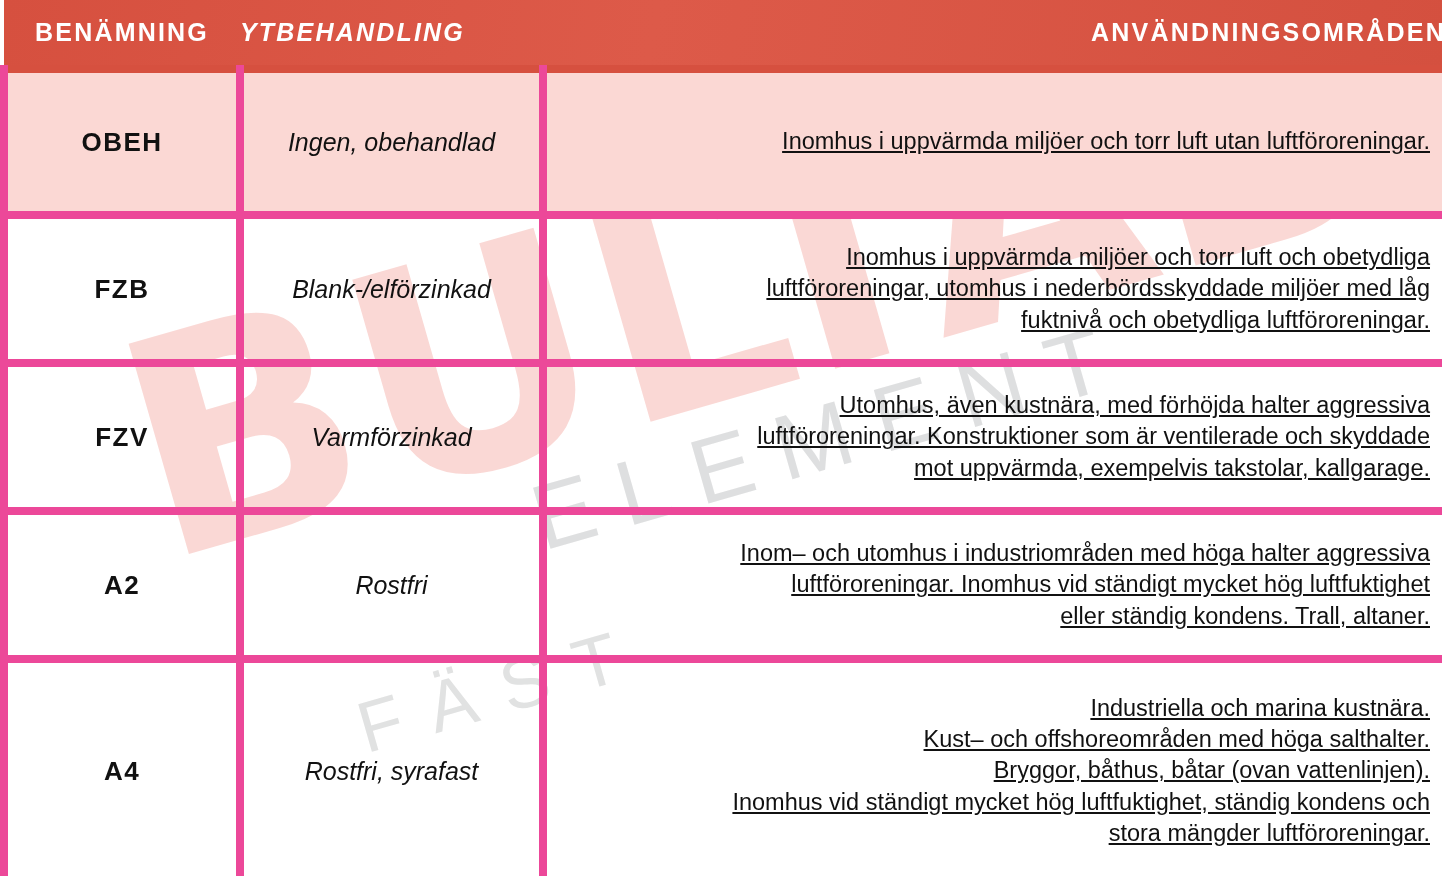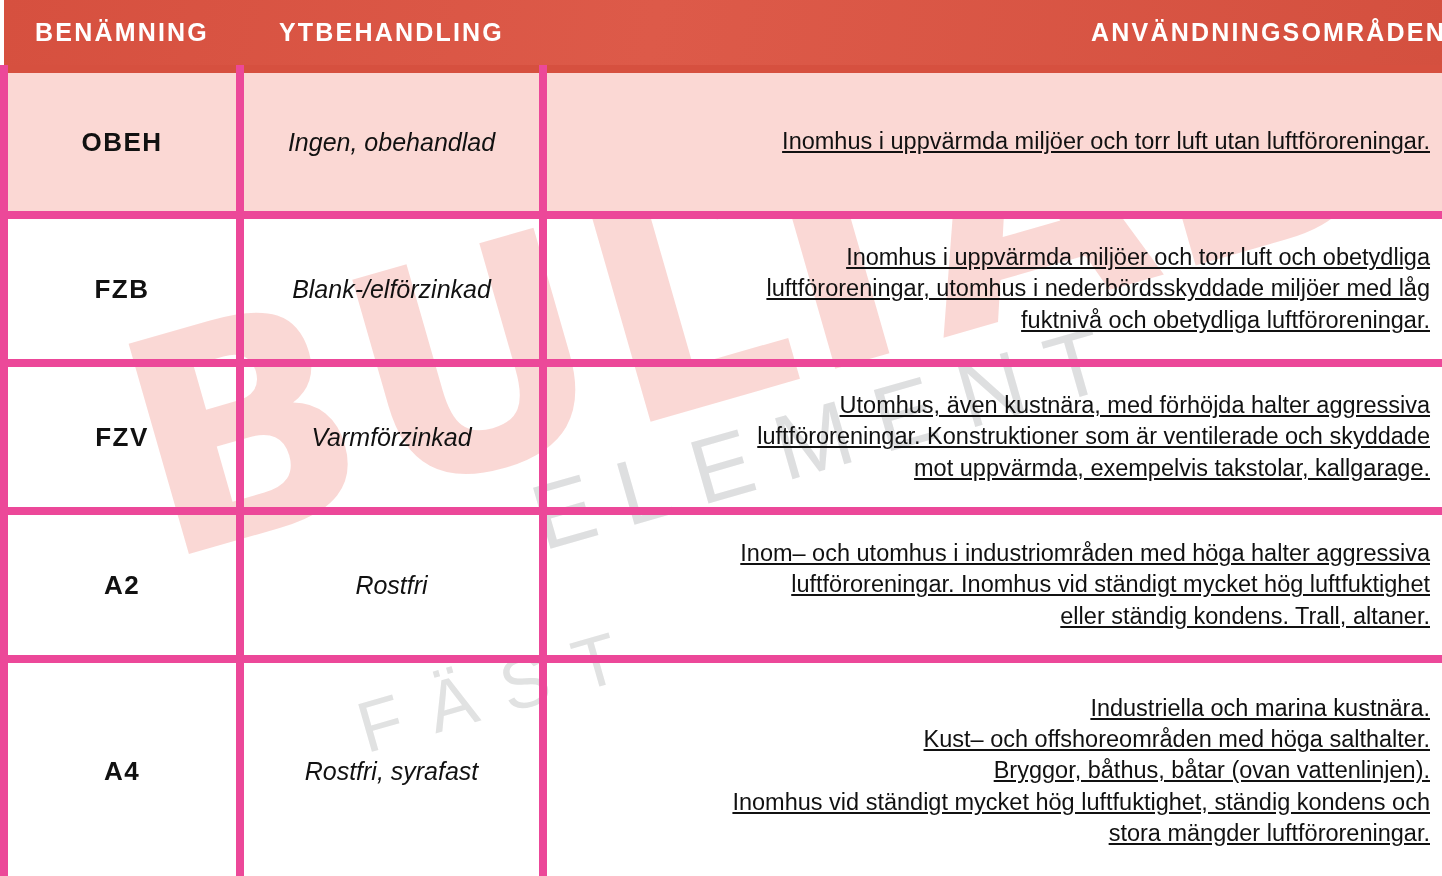--- a/index.html
+++ b/index.html
@@ -97,21 +97,21 @@
     font-weight: bold;
     font-size: 25px;
     letter-spacing: 2.2px;
     padding: 0;
     border: none;
     vertical-align: middle;
     text-align: center;
     font-family: "Liberation Sans", sans-serif;
   }
   thead th.th-ben { text-align: center; }
-  thead th.th-yt  { text-align: center; }
+  thead th.th-yt  { text-align: left; font-style: italic; }
   thead th.th-anv { text-align: right; }
 
   tbody td {
     border: 8px solid #ec4899;
     padding: 10px 12px;
     vertical-align: middle;
     font-size: 23.5px;
     color: #111111;
     background: transparent;
   }

